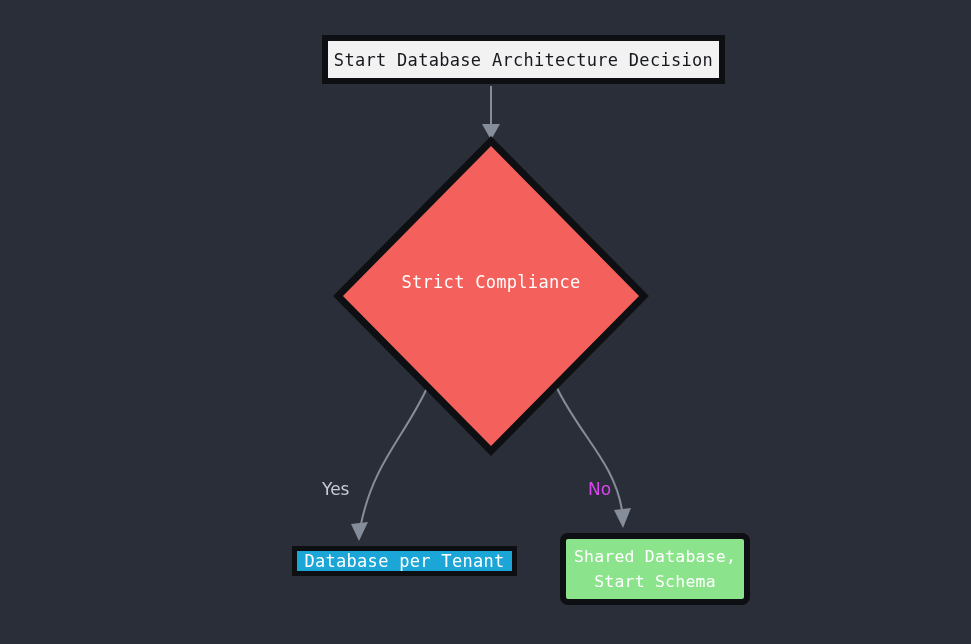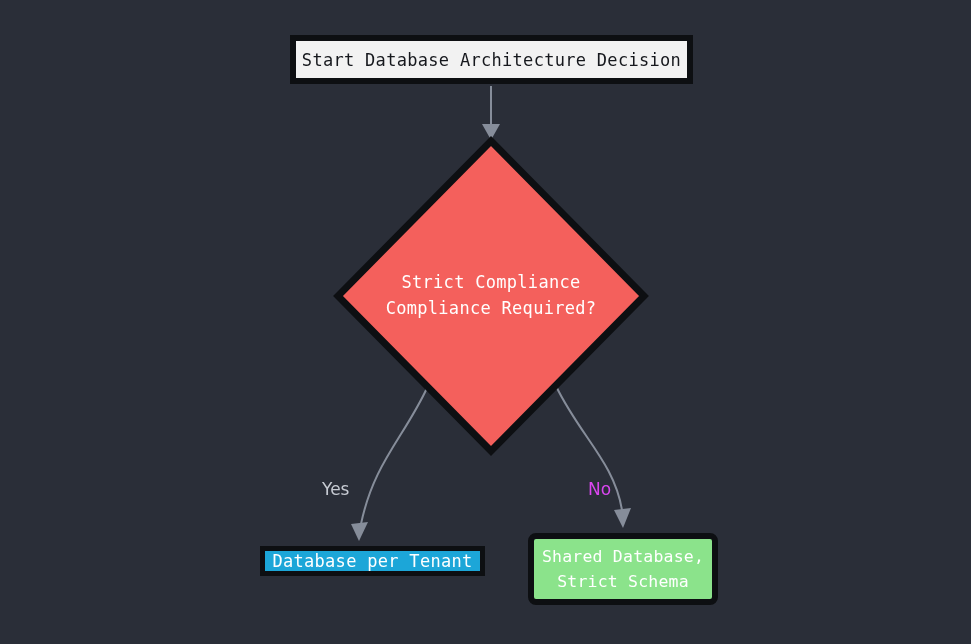--- a/index.html
+++ b/index.html
@@ -32,20 +32,21 @@
     box-sizing: border-box;
     display: flex;
     flex-direction: column;
     align-items: center;
     justify-content: center;
     text-align: center;
     font-family: "DejaVu Sans Mono", monospace;
   }
   .node-rect {
     border: 6px solid #0d0f12;
+    margin-left: 32px;
   }
   #node-start {
     left: 290px;
     top: 35px;
     width: 403px;
     height: 49px;
     font-size: 17px;
     letter-spacing: 0.3px;
   }
   #node-decision-label {
@@ -109,29 +110,28 @@
 
     <polygon points="491,141 644,296 491,451 338,296" stroke-width="7" style="fill: rgb(244, 96, 92); stroke: rgb(13, 15, 18);"></polygon>
   </svg>
 
   <div id="node-start" class="node node-rect" style="background-color: rgb(242, 242, 242); color: rgb(22, 24, 29); border-color: rgb(13, 15, 18);">
     <span>Start Database Architecture Decision</span>
   </div>
 
   <div id="node-decision-label" style="color: rgb(255, 255, 255);">
     <div>Strict Compliance</div>
-    <div>Compliance Required?</div>
   </div>
 
   <div id="edge-label-yes" class="edge-label" style="color: rgb(198, 202, 210);">Yes</div>
 
   <div id="edge-label-no" class="edge-label" style="color: #d946ef;">No</div>
 
   <div id="node-db-per-tenant" class="node node-rect" style="background-color: rgb(28, 166, 216); color: rgb(255, 255, 255); border-color: rgb(13, 15, 18);">
     <span>Database per Tenant</span>
   </div>
 
   <div id="node-shared-db" class="node node-rect" style="background-color: rgb(139, 227, 139); color: rgb(255, 255, 255); border-color: rgb(13, 15, 18); border-radius: 8px;">
     <div>Shared Database,</div>
-    <div>Strict Schema</div>
+    <div>Start Schema</div>
   </div>
 
 </div>
 
 </body></html>

